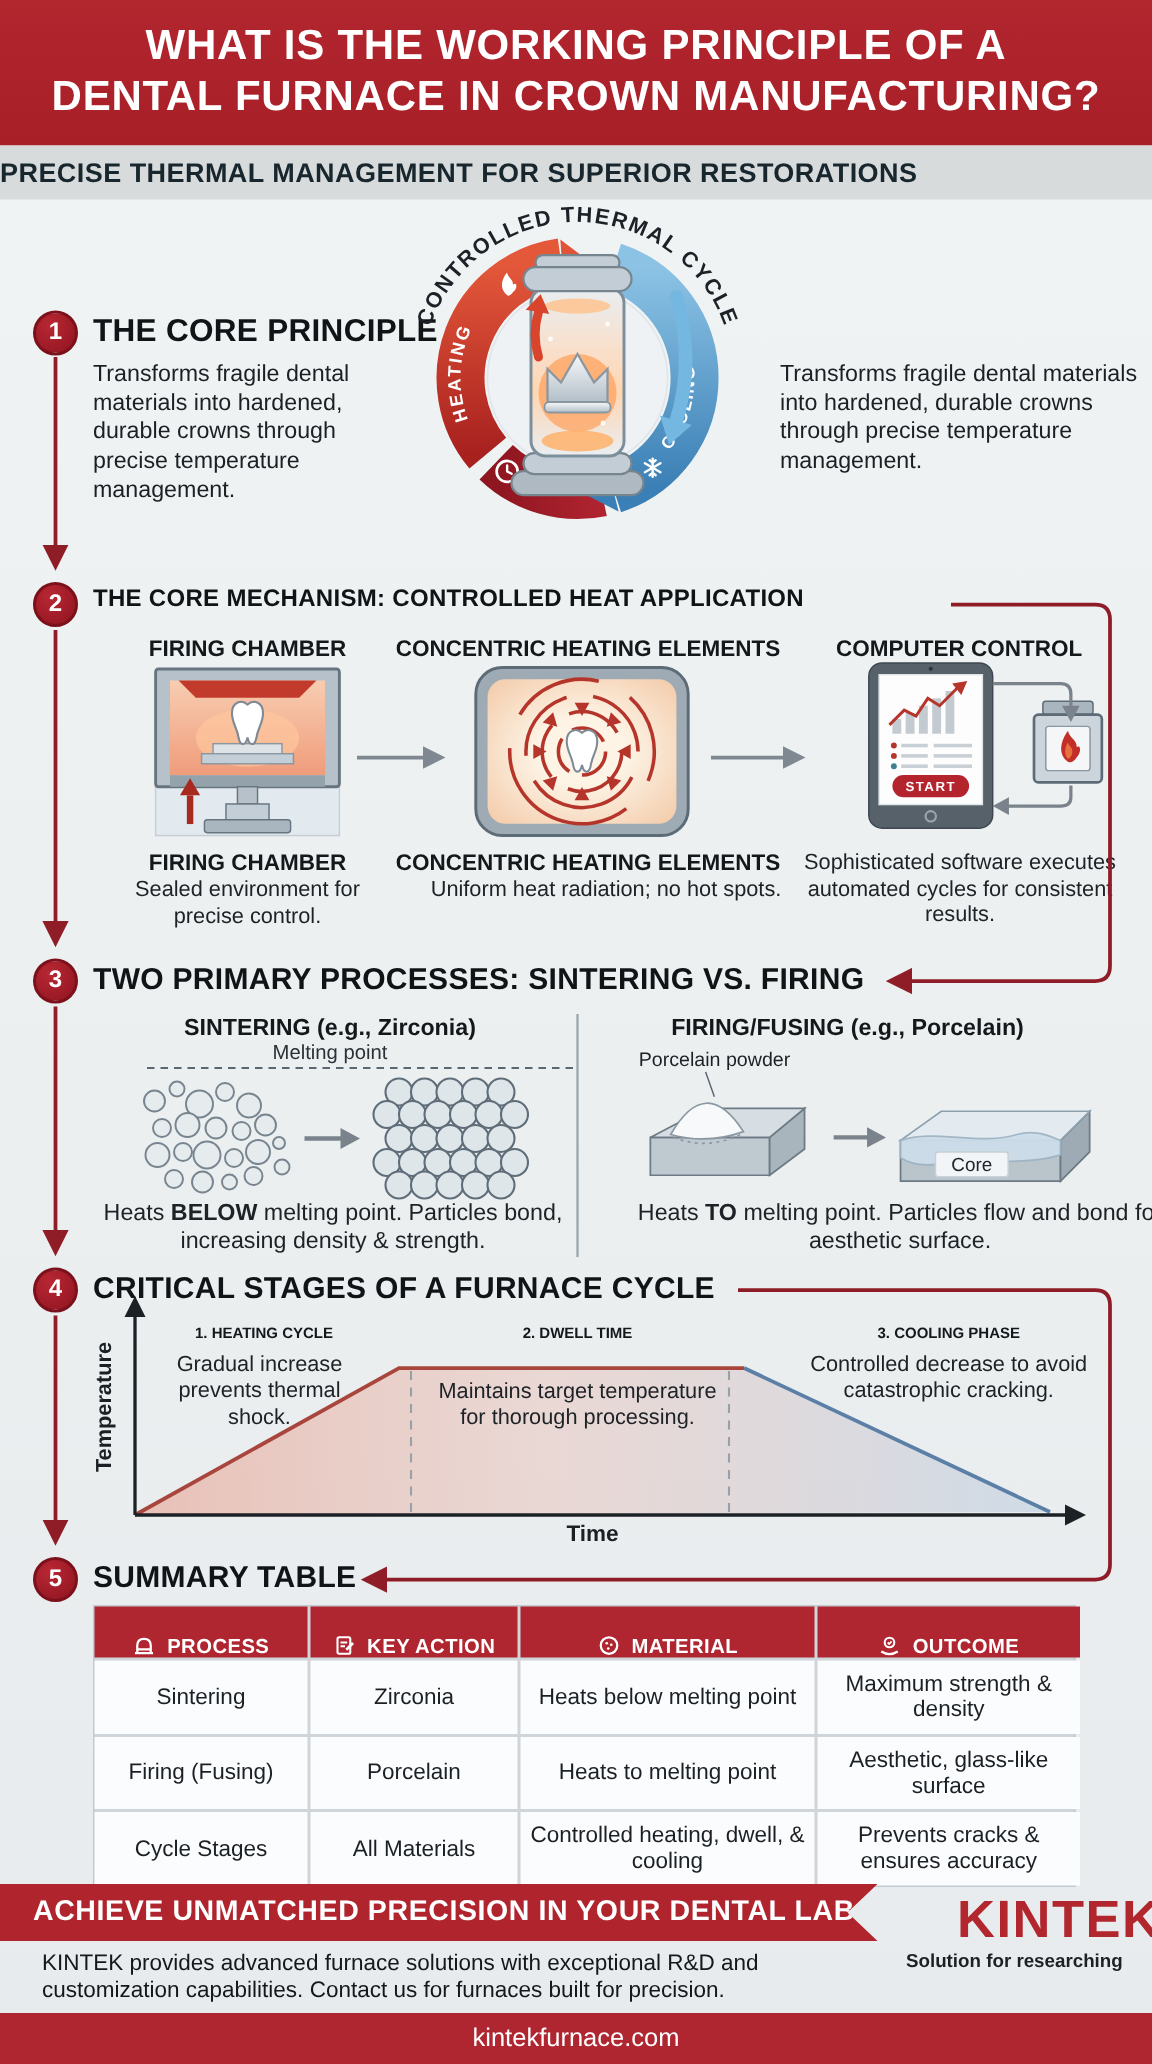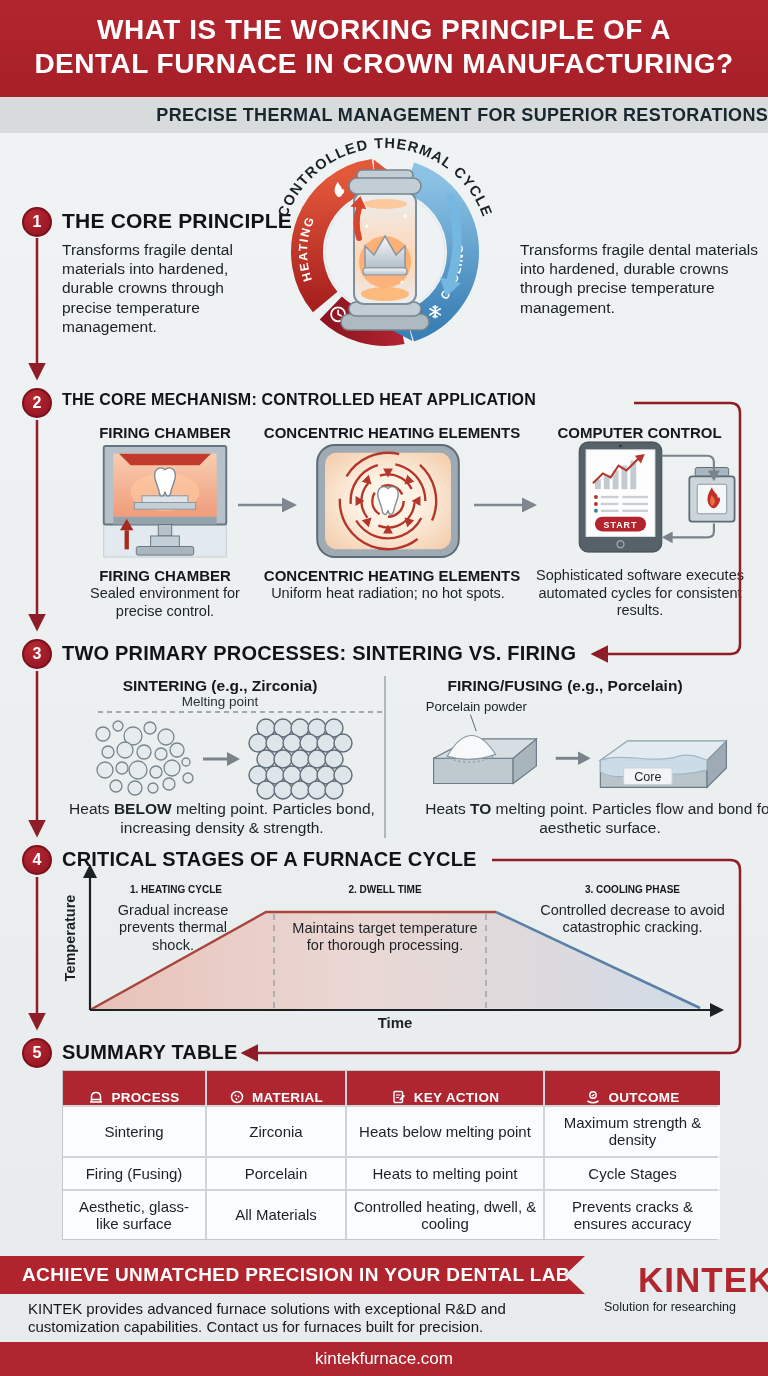--- a/index.html
+++ b/index.html
@@ -6,37 +6,37 @@
   #canvas{position:relative;width:768px;height:1376px;overflow:hidden;
     background:linear-gradient(180deg,#f1f4f5 0%,#ebeff0 55%,#e7ebed 100%);
     font-family:"Liberation Sans","DejaVu Sans",sans-serif;color:#1b2025;}
   .abs{position:absolute;}
   .c{text-align:center;}
   .b{font-weight:700;}
   .hdr{left:0;top:0;width:768px;height:97px;background:linear-gradient(180deg,#b2262e,#a81f28);}
   .hdr-title{left:0;top:13px;width:768px;text-align:center;color:#fff;font-size:28px;font-weight:800;
     letter-spacing:.5px;line-height:34px;}
   .subbar{left:0;top:97px;width:768px;height:36px;background:#d8dbdc;}
-  .subtitle{width:768px;line-height:36px;text-align:right;font-size:18px;font-weight:700;color:#18262e;letter-spacing:.3px;}
+  .subtitle{width:768px;line-height:36px;text-align:left;font-size:18px;font-weight:700;color:#18262e;letter-spacing:.3px;}
   .badge{width:30px;height:30px;border-radius:50%;background:radial-gradient(circle at 35% 30%,#b82733,#8e1420);
     border:2px solid #7c111c;color:#fff;font-size:16px;font-weight:800;display:flex;align-items:center;justify-content:center;box-sizing:border-box;}
   .sec-title{font-weight:800;color:#101417;letter-spacing:.2px;white-space:nowrap;}
   .body-txt{font-size:15.5px;line-height:1.24;color:#1b2025;}
   .cap{font-size:14.5px;line-height:1.22;color:#1d2226;}
   .cap-t{font-size:15px;font-weight:800;color:#14181b;}
   .col-lbl{font-size:15px;font-weight:800;color:#14181b;}
   .stage-t{font-size:10px;font-weight:800;color:#14181b;}
   .stage-b{font-size:14.5px;line-height:1.2;color:#1d2226;}
   .tbl{display:grid;grid-template-columns:142px 138px 196px 175px;gap:2px;background:#cfd5d9;border:1px solid #c2c8cd;}
   .th{background:#af2530;color:#fff;font-size:13.5px;font-weight:800;display:flex;align-items:flex-end;justify-content:center;gap:7px;height:34px;letter-spacing:.3px;}
   .td{background:#fbfcfd;font-size:15px;display:flex;align-items:center;justify-content:center;text-align:center;padding:7px 6px;line-height:1.15;}
   .ribbon{background:#b0242e;clip-path:polygon(0 0,100% 0,calc(100% - 20px) 50%,100% 100%,0 100%);
     color:#fff;font-weight:800;font-size:19px;line-height:38px;padding-left:22px;letter-spacing:.4px;box-sizing:border-box;}
   .logo{font-size:35px;font-weight:800;color:#b2262e;letter-spacing:1px;margin-left:36px;}
-  .tagline{font-size:12.5px;font-weight:400;color:#1c2126;}
+  .tagline{font-size:12.5px;font-weight:700;color:#1c2126;}
   .botbar{left:0;top:1342px;width:768px;height:34px;background:#af2530;color:#fff;text-align:center;line-height:34px;font-size:17px;}
   svg{display:block;}
 </style>
 </head>
 <body>
 
 <div id="canvas">
 
   <div class="abs hdr"></div>
   <div class="abs hdr-title">
@@ -246,21 +246,21 @@
       <path d="M112,16 H158 Q165,16 165,23 V32"></path>
       <path d="M165,85 V93 Q165,99 158,99 H122"></path>
     </g>
     <path d="M-4,-6 L7,0 L-4,6 Z" transform="translate(165,35) rotate(90)" fill="#7a838b"></path>
     <path d="M-4,-6 L7,0 L-4,6 Z" transform="translate(119,99) rotate(180)" fill="#7a838b"></path>
   </svg>
 
   <div class="abs cap-t c" style="left:70px;top:567px;width:190px">FIRING CHAMBER</div>
   <div class="abs cap c" style="left:70px;top:585px;width:190px">Sealed environment for precise control.</div>
   <div class="abs cap-t c" style="left:247px;top:567px;width:290px">CONCENTRIC HEATING ELEMENTS</div>
-  <div class="abs cap c" style="left:258px;top:585px;width:260px">Uniform heat radiation; no hot spots.</div>
+  <div class="abs cap c" style="left:274px;top:585px;width:260px">Uniform heat radiation; no hot spots.</div>
   <div class="abs cap c" style="left:534px;top:567px;width:212px">Sophisticated software executes automated cycles for consistent results.</div>
 
   <div class="abs badge" style="left:22px;top:639px">3</div>
   <div class="abs sec-title" style="left:62px;top:642px;font-size:20px">TWO PRIMARY PROCESSES: SINTERING VS. FIRING</div>
 
   <div class="abs col-lbl c" style="left:80px;top:677px;width:280px;font-size:15.5px">SINTERING (e.g., Zirconia)</div>
   <div class="abs col-lbl c" style="left:420px;top:677px;width:290px;font-size:15.5px">FIRING/FUSING (e.g., Porcelain)</div>
   <div class="abs c" style="left:120px;top:694px;width:200px;font-size:13.5px;color:#2a3238">Melting point</div>
 
   <svg class="abs" style="left:78px;top:704px" width="320" height="100" viewBox="0 0 320 100">
@@ -392,55 +392,55 @@
   <div class="abs tbl" style="left:62px;top:1070px;width:653px">
     <div class="th">
       <svg width="16" height="16" viewBox="0 0 16 16">
         <path d="M3.5,13 V8 Q3.5,3.5 8,3.5 Q12.5,3.5 12.5,8 V13" fill="none" stroke="#fff" stroke-width="1.5"></path>
         <path d="M3.5,10.5 H12.5 M2,13 H14" stroke="#fff" stroke-width="1.5"></path>
       </svg>
       <span>PROCESS</span>
     </div>
     <div class="th">
       <svg width="16" height="16" viewBox="0 0 16 16">
+        <rect x="3" y="2.5" width="8.5" height="11" rx="1" fill="none" stroke="#fff" stroke-width="1.4"></rect>
+        <path d="M5,6 H9.5 M5,8.5 H8" stroke="#fff" stroke-width="1.2"></path>
+        <path d="M9.5,11.5 L14,7 L12.7,5.7 L8.2,10.2 Z" fill="#fff"></path>
+      </svg>
+      <span>KEY ACTION</span>
+    </div>
+    <div class="th">
+      <svg width="16" height="16" viewBox="0 0 16 16">
         <circle cx="8" cy="8" r="5.5" fill="none" stroke="#fff" stroke-width="1.5"></circle>
         <circle cx="6.5" cy="6.5" r="0.9" fill="#fff"></circle>
           <circle cx="9.5" cy="7.5" r="0.9" fill="#fff"></circle>
           <circle cx="7.5" cy="10" r="0.9" fill="#fff"></circle>
       </svg>
       <span>MATERIAL</span>
     </div>
     <div class="th">
       <svg width="16" height="16" viewBox="0 0 16 16">
-        <rect x="3" y="2.5" width="8.5" height="11" rx="1" fill="none" stroke="#fff" stroke-width="1.4"></rect>
-        <path d="M5,6 H9.5 M5,8.5 H8" stroke="#fff" stroke-width="1.2"></path>
-        <path d="M9.5,11.5 L14,7 L12.7,5.7 L8.2,10.2 Z" fill="#fff"></path>
-      </svg>
-      <span>KEY ACTION</span>
-    </div>
-    <div class="th">
-      <svg width="16" height="16" viewBox="0 0 16 16">
         <circle cx="8" cy="6" r="3.2" fill="none" stroke="#fff" stroke-width="1.4"></circle>
         <path d="M6.8,6 L7.8,7 L9.4,5.2" fill="none" stroke="#fff" stroke-width="1.2"></path>
         <path d="M2.5,12 Q8,15.5 13.5,12" fill="none" stroke="#fff" stroke-width="1.5"></path>
       </svg>
       <span>OUTCOME</span>
     </div>
 
     <div class="td">Sintering</div>
     <div class="td">Zirconia</div>
     <div class="td">Heats below melting point</div>
     <div class="td">Maximum strength &amp; density</div>
 
     <div class="td">Firing (Fusing)</div>
     <div class="td">Porcelain</div>
     <div class="td">Heats to melting point</div>
+    <div class="td">Aesthetic, glass-like surface</div>
+
     <div class="td">Cycle Stages</div>
-
-    <div class="td">Aesthetic, glass-like surface</div>
     <div class="td">All Materials</div>
     <div class="td">Controlled heating, dwell, &amp; cooling</div>
     <div class="td">Prevents cracks &amp; ensures accuracy</div>
   </div>
 
   <div class="abs ribbon" style="left:0px;top:1256px;width:585px;height:38px">ACHIEVE UNMATCHED PRECISION IN YOUR DENTAL LAB</div>
   <div class="abs" style="left:28px;top:1300px;width:545px;font-size:15px;line-height:1.22;color:#15181b">KINTEK provides advanced furnace solutions with exceptional R&amp;D and customization capabilities. Contact us for furnaces built for precision.</div>
   <div class="abs logo" style="left:602px;top:1260px">KINTEK</div>
   <div class="abs tagline" style="left:604px;top:1300px">Solution for researching</div>
   <div class="abs botbar">

